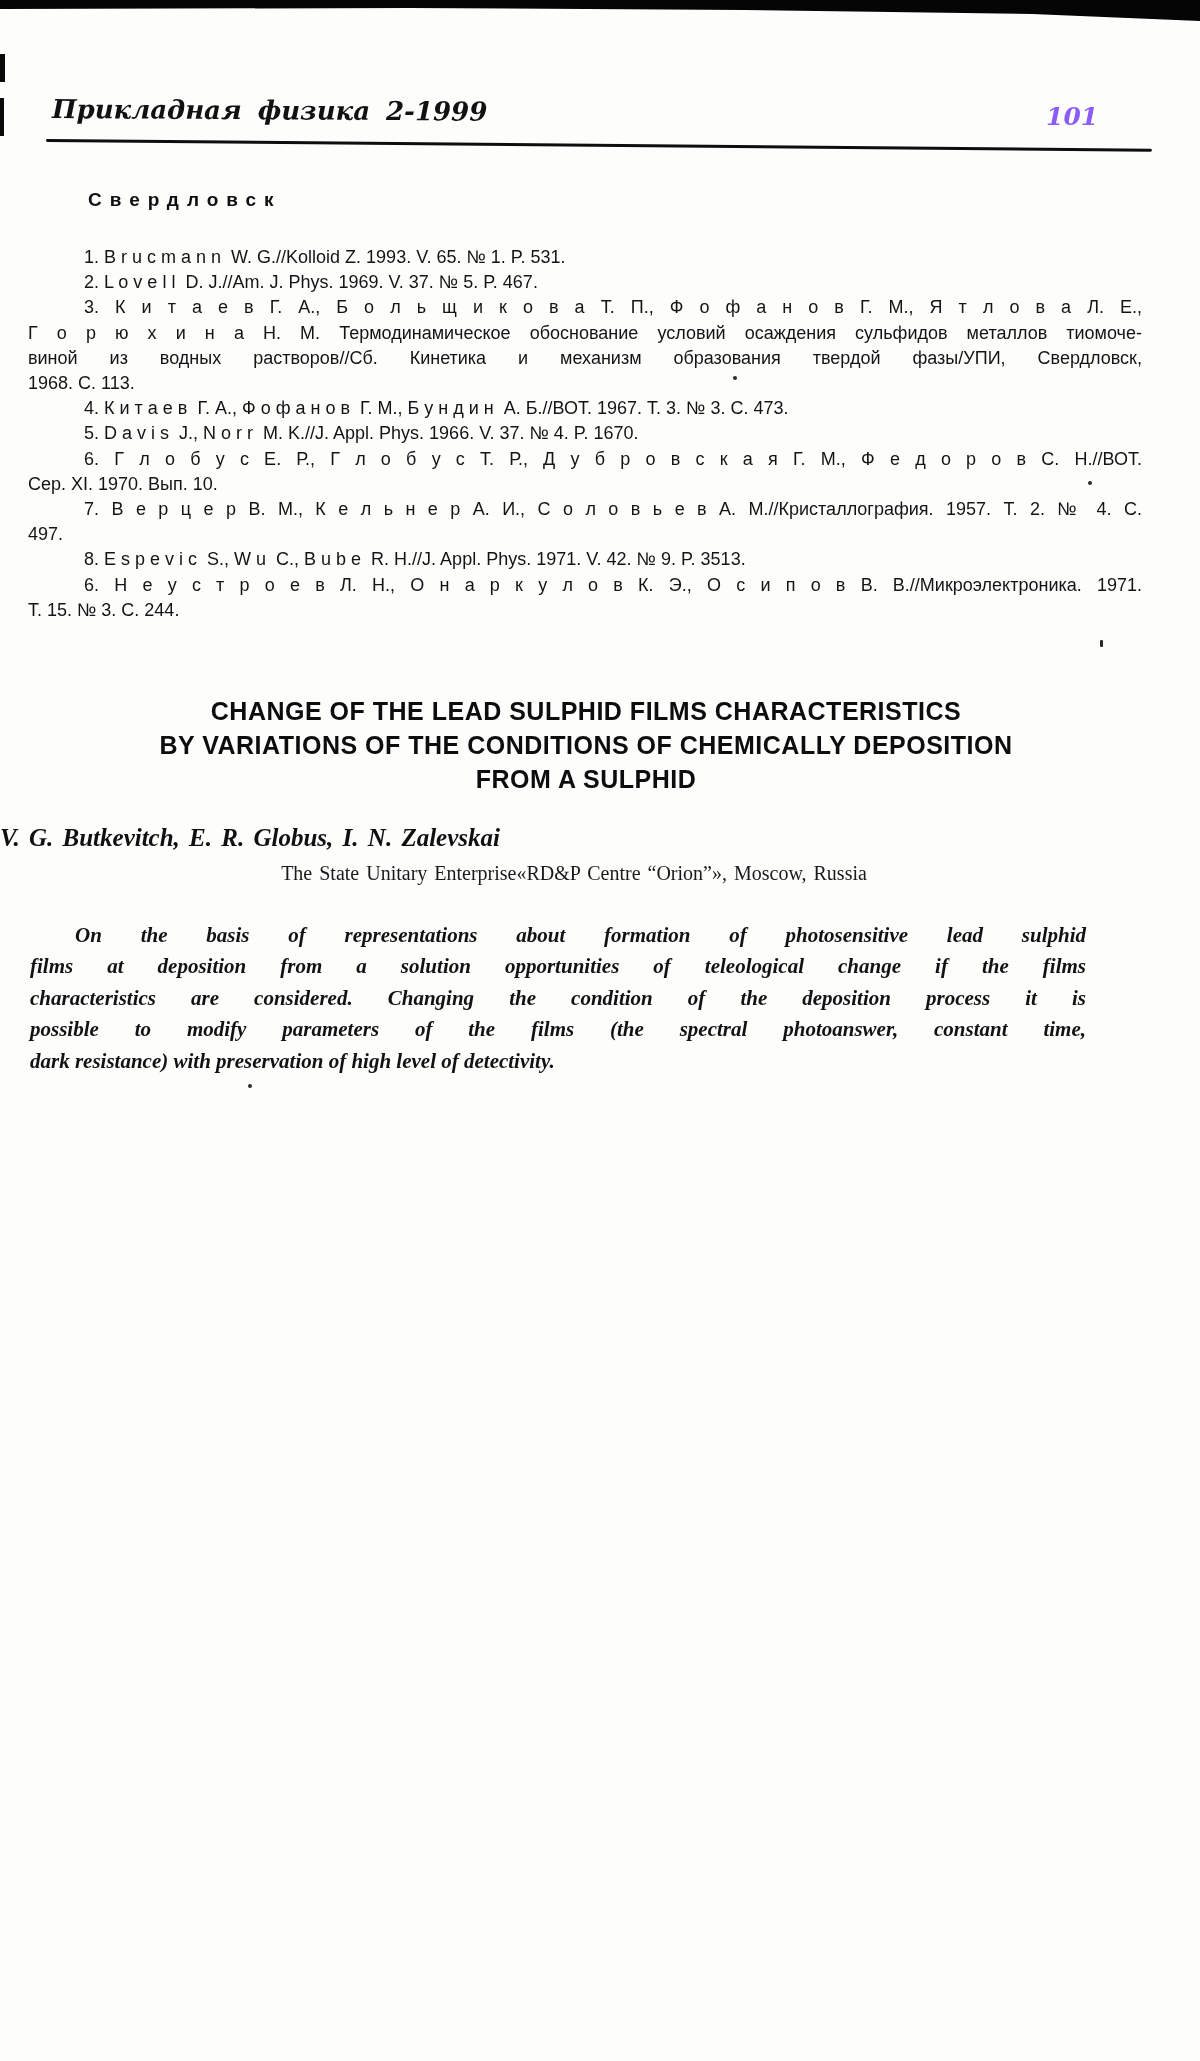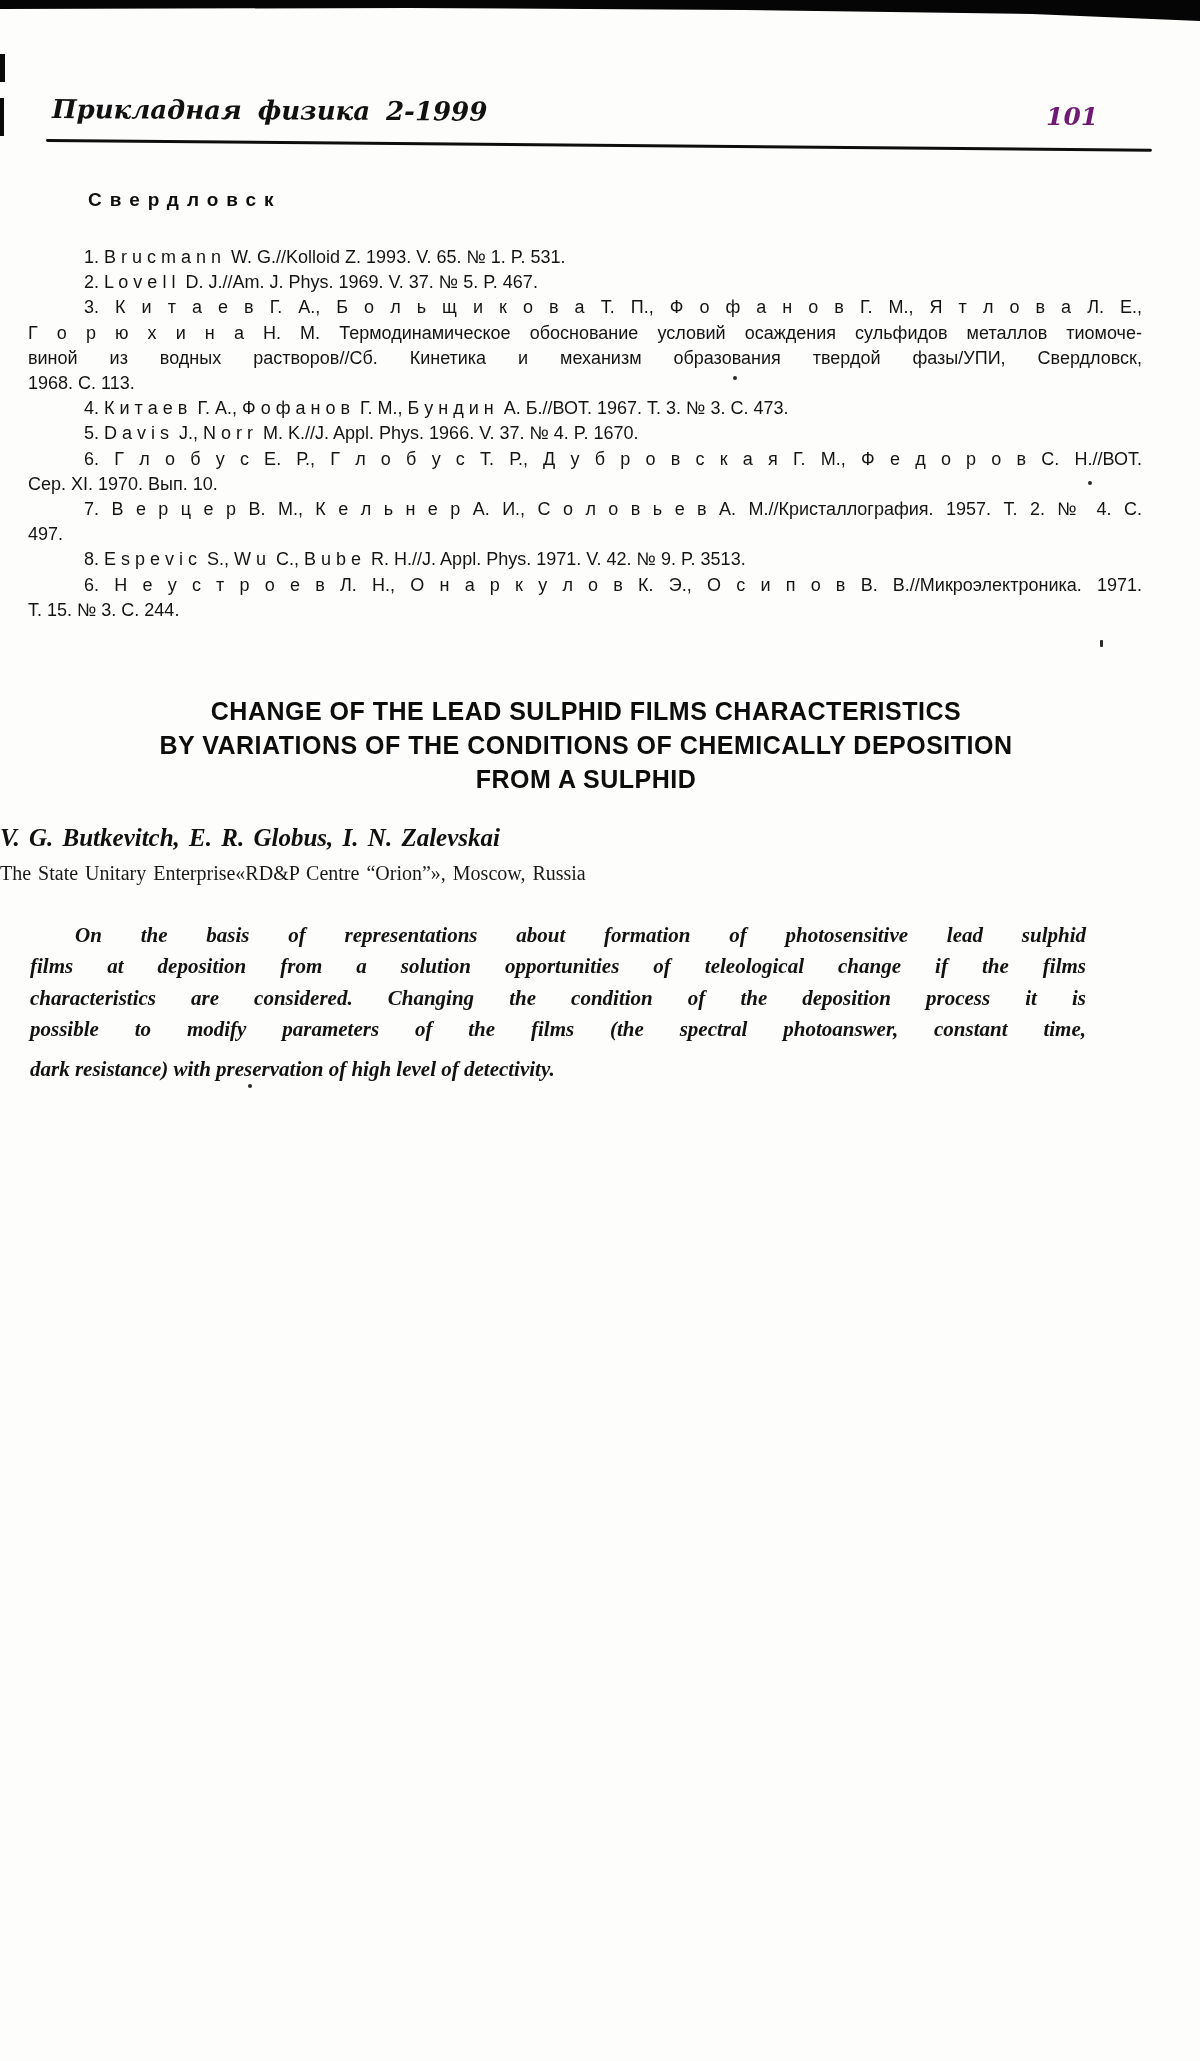--- a/index.html
+++ b/index.html
@@ -18,21 +18,21 @@
   
   .jheader{
     position:absolute;left:52px;top:94px;
     font-family:"DejaVu Serif", serif;font-style:italic;font-weight:bold;
     font-size:26px;word-spacing:7px;transform:rotate(0.35deg);transform-origin:left center;
     white-space:nowrap;color:#111;
   }
   .pagenum{
     position:absolute;left:1046px;top:102px;
     font-family:"DejaVu Serif", serif;font-style:italic;font-weight:bold;
-    font-size:25px;color:#701a75;
+    font-size:25px;color:#8b5cf6;
   }
   .rule{
     position:absolute;left:46px;top:139px;width:1106px;height:3px;background:#0e0e0e;
     transform:rotate(0.5deg);transform-origin:left center;border-radius:2px;
   }
   
   .lit-heading{
     position:absolute;left:88px;top:189px;
     font-size:19px;font-weight:bold;letter-spacing:8px;color:#0f0f0f;
     white-space:nowrap;
@@ -48,32 +48,32 @@
   .title{
     position:absolute;left:12px;top:694px;width:1148px;text-align:center;
     font-weight:bold;font-size:25px;line-height:34px;letter-spacing:0.5px;color:#0d0d0d;
   }
   .authors{
     position:absolute;left:0;top:824px;width:1148px;text-align:left;
     font-family:"Liberation Serif", serif;font-style:italic;font-weight:bold;
     font-size:25px;word-spacing:3px;color:#101010;
   }
   .affiliation{
-    position:absolute;left:0;top:862px;width:1148px;text-align:left;
+    position:absolute;left:0;top:862px;width:1148px;text-align:center;
     font-family:"Liberation Serif", serif;font-size:20px;word-spacing:2px;color:#1a1a1a;
   }
   
   .abstract{
     position:absolute;left:30px;top:920px;width:1056px;
     font-family:"Liberation Serif", serif;font-style:italic;font-weight:bold;
     font-size:21px;line-height:31.4px;color:#121212;
   }
   .abstract .al{text-align:justify;text-align-last:justify;}
   .abstract .al.firstline{text-indent:45px;}
-  .abstract .al.lastline{text-align-last:left;margin-top:8px;}
+  .abstract .al.lastline{text-align-last:left;}
 </style>
 </head>
 <body>
 
 <div class="page">
 
   <div class="top-band"></div>
   <div class="edge-dash" style="top:54px;height:28px;"></div>
   <div class="edge-dash" style="top:98px;height:38px;width:4px;"></div>
   <div class="speck" style="left:733px;top:376px;width:4px;height:4px;"></div>

